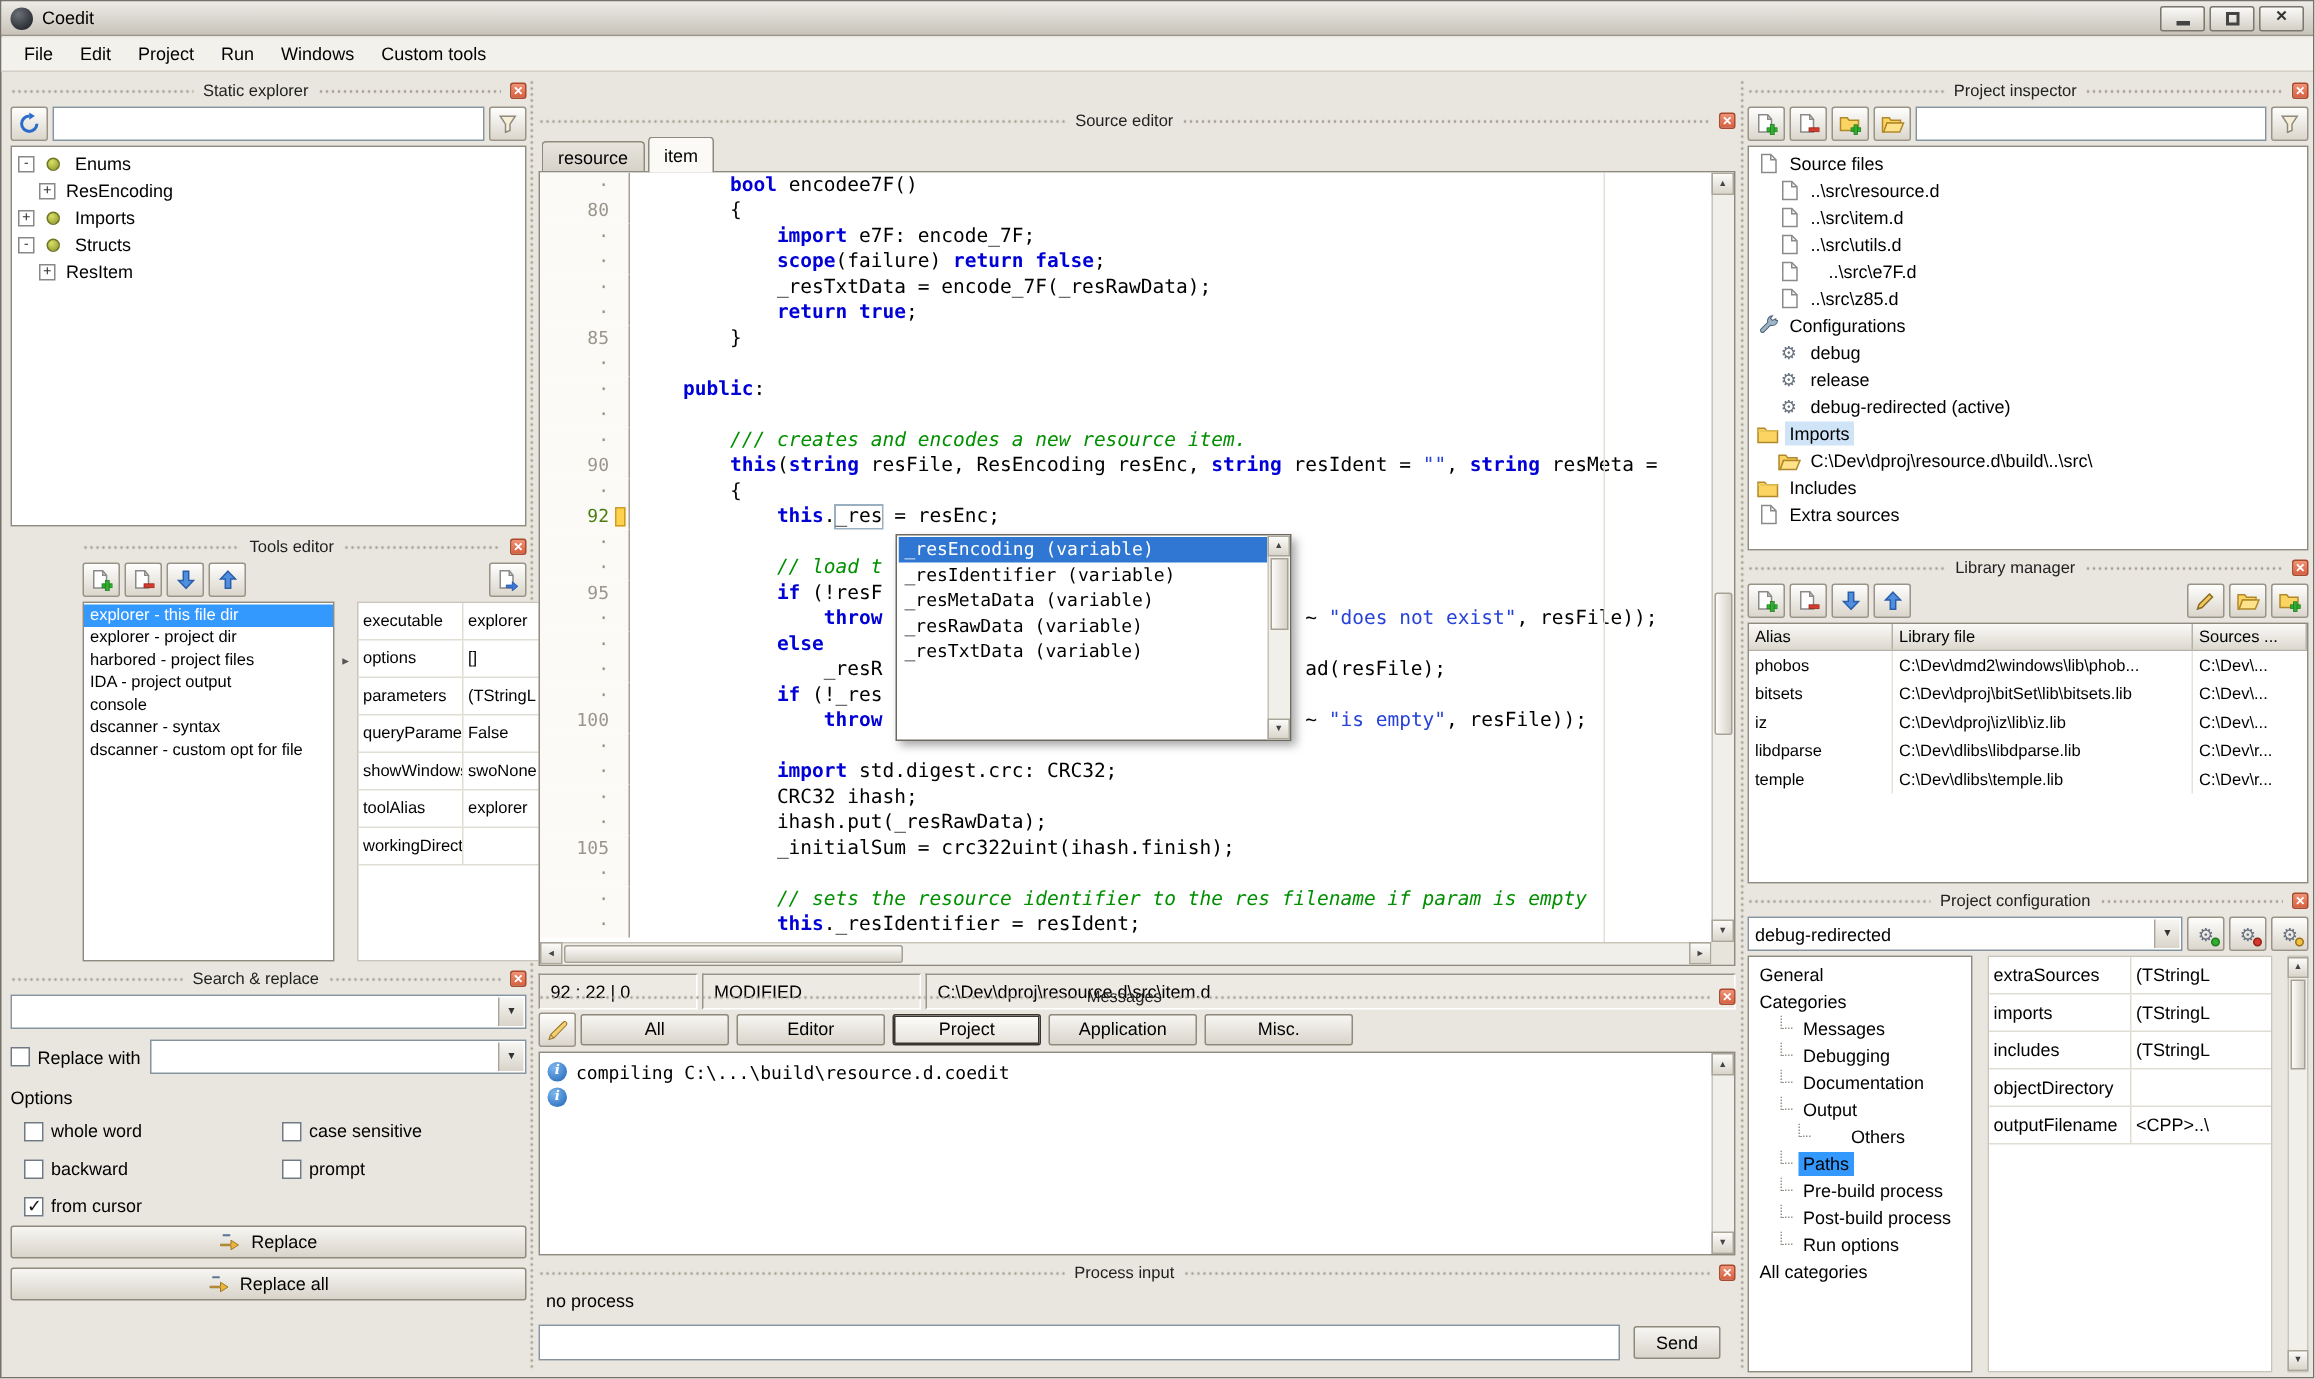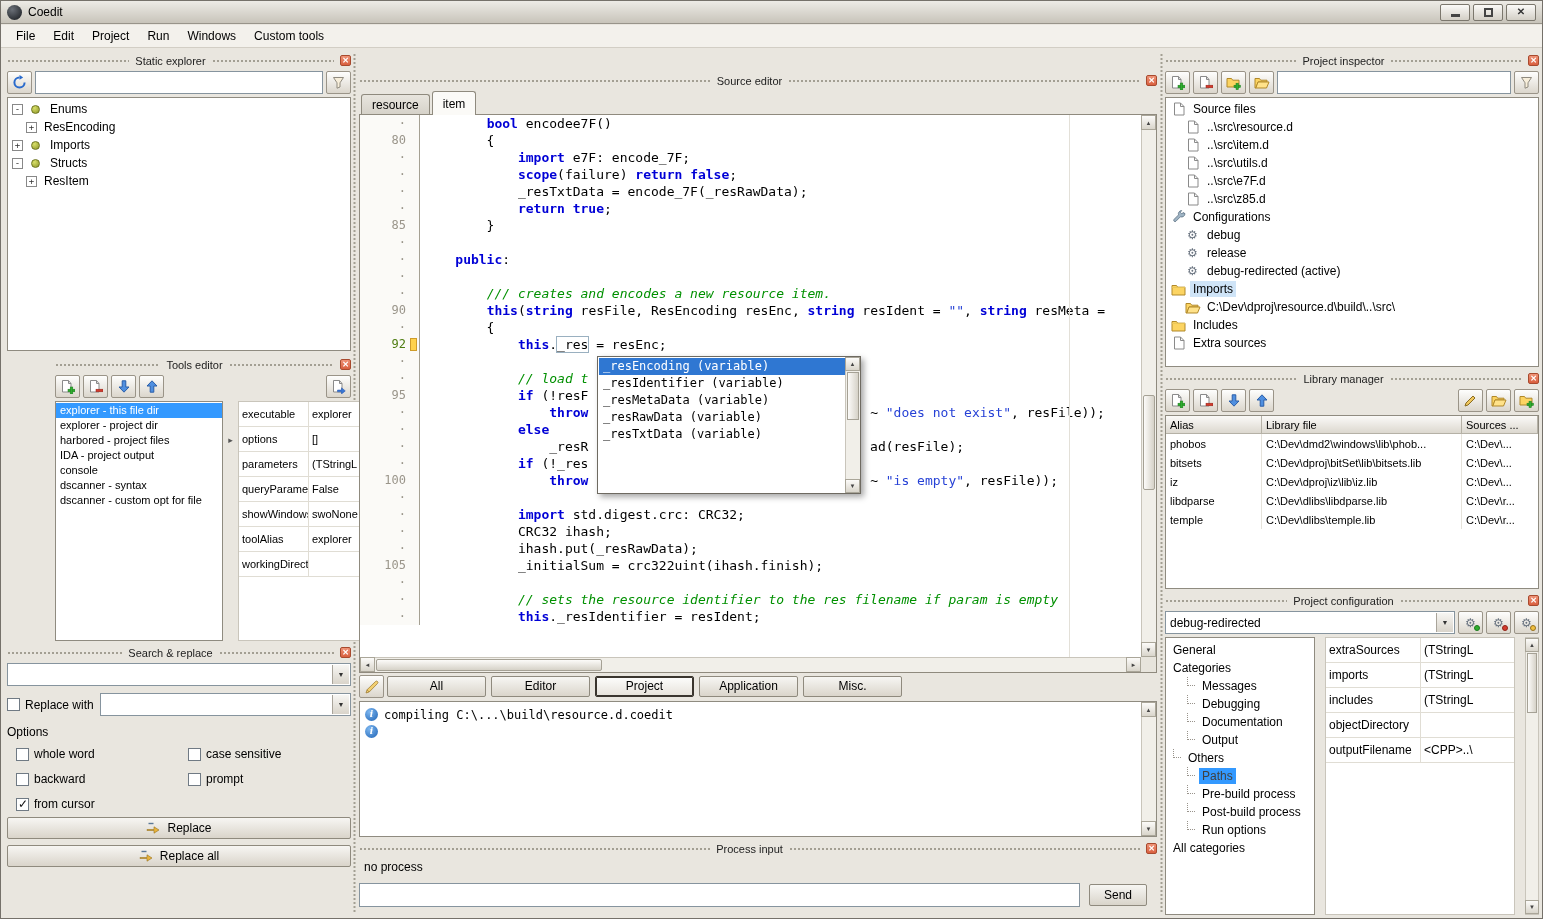--- a/index.html
+++ b/index.html
@@ -33,21 +33,21 @@
   .tinput{flex:1;height:23px;border:1px solid #86949e;background:#fff;padding:0 4px;font:12px "Liberation Sans",sans-serif;min-width:0;}
   .tspace{flex:1;}
   .box{background:#fff;border:1px solid #8f8b80;overflow:hidden;}
 
   
   .tree{flex:1;padding-top:2px;}
   .tree-row{display:flex;align-items:center;height:18px;white-space:nowrap;overflow:hidden;}
   .expand{width:11px;height:11px;flex:none;border:1px solid #888;background:#fff;font:9px/9px "DejaVu Sans Mono",monospace;text-align:center;color:#333;margin-right:4px;}
   .tree-ico{width:17px;flex:none;display:inline-flex;justify-content:center;align-items:center;margin-right:3px;}
   .tree-label{padding:1px 3px;}
-  .tree-label.sel{background:#3399ff;color:#404040;}
+  .tree-label.sel{background:#3399ff;color:#000000;}
   .tree-label.pale{background:#cfe4f7;}
   .lbranch{width:8px;height:12px;flex:none;border-left:1px dotted #98938b;border-bottom:1px dotted #98938b;margin:-8px 4px 4px 1px;}
   .row-sel{background:#3399ff;color:#fff;}
 
   
   .tools-body{flex:1;display:flex;position:relative;min-height:0;}
   #tools-list{width:168px;flex:none;padding-top:1px;}
   .list-item{height:15px;line-height:15px;font-size:11px;padding:0 4px;white-space:nowrap;overflow:hidden;}
   .tools-mid{width:15px;flex:none;display:flex;justify-content:center;align-items:flex-start;padding-top:34px;color:#555;font-size:9px;}
   .pgrid{flex:1;background:#fff;border:1px solid #c9c5bb;}
@@ -486,20 +486,25 @@
             <div class="comp-item">_resRawData (variable)</div>
             <div class="comp-item">_resTxtData (variable)</div>
           </div>
         <div class="comp-sb">
           <span class="sb-btn up">▲</span>
           <span class="comp-thumb"></span>
           <span class="sb-btn down">▼</span>
         </div>
       </div>
     </div>
+    <div class="statusbar">
+      <span class="status-cell c1">92 : 22 | 0</span>
+      <span class="status-cell c2">MODIFIED</span>
+      <span class="status-cell c3">C:\Dev\dproj\resource.d\src\item.d</span>
+    </div>
   </div>
 
   <div class="panel" id="panel-messages">
     <div class="panel-hdr">
       <span class="hgrip"></span>
       <span class="hdr-title">Messages</span>
       <span class="hgrip"></span>
       <span class="hdr-close"></span>
     </div>
     <div class="toolbar">
@@ -621,21 +626,21 @@
         </div>
         <div class="tree-row" style="padding-left: 18px;">
           <span class="tree-ico">
             <svg width="12" height="14" viewBox="0 0 12 14">
               <path d="M1.5 1h6L11 4.5V13H1.5z" fill="#fff" stroke="#8a8a8a"></path>
               <path d="M7.5 1v3.5H11" fill="none" stroke="#8a8a8a"></path>
             </svg>
           </span>
           <span class="tree-label">..\src\utils.d</span>
         </div>
-        <div class="tree-row" style="padding-left: 18px;">
+        <div class="tree-row" style="padding-left: 18px; gap: 12px;">
           <span class="tree-ico">
             <svg width="12" height="14" viewBox="0 0 12 14">
               <path d="M1.5 1h6L11 4.5V13H1.5z" fill="#fff" stroke="#8a8a8a"></path>
               <path d="M7.5 1v3.5H11" fill="none" stroke="#8a8a8a"></path>
             </svg>
           </span>
           <span class="tree-label">..\src\e7F.d</span>
         </div>
         <div class="tree-row" style="padding-left: 18px;">
           <span class="tree-ico">
@@ -850,21 +855,21 @@
             <span class="tree-label">Debugging</span>
           </div>
           <div class="tree-row" style="padding-left: 20px;">
             <span class="lbranch"></span>
             <span class="tree-label">Documentation</span>
           </div>
           <div class="tree-row" style="padding-left: 20px;">
             <span class="lbranch"></span>
             <span class="tree-label">Output</span>
           </div>
-          <div class="tree-row" style="padding-left: 6px;">
+          <div class="tree-row" style="padding-left: 32px; gap: 20px;">
             <span class="lbranch"></span>
             <span class="tree-label">Others</span>
           </div>
           <div class="tree-row" style="padding-left: 20px;">
             <span class="lbranch"></span>
             <span class="tree-label sel">Paths</span>
           </div>
           <div class="tree-row" style="padding-left: 20px;">
             <span class="lbranch"></span>
             <span class="tree-label">Pre-build process</span>

